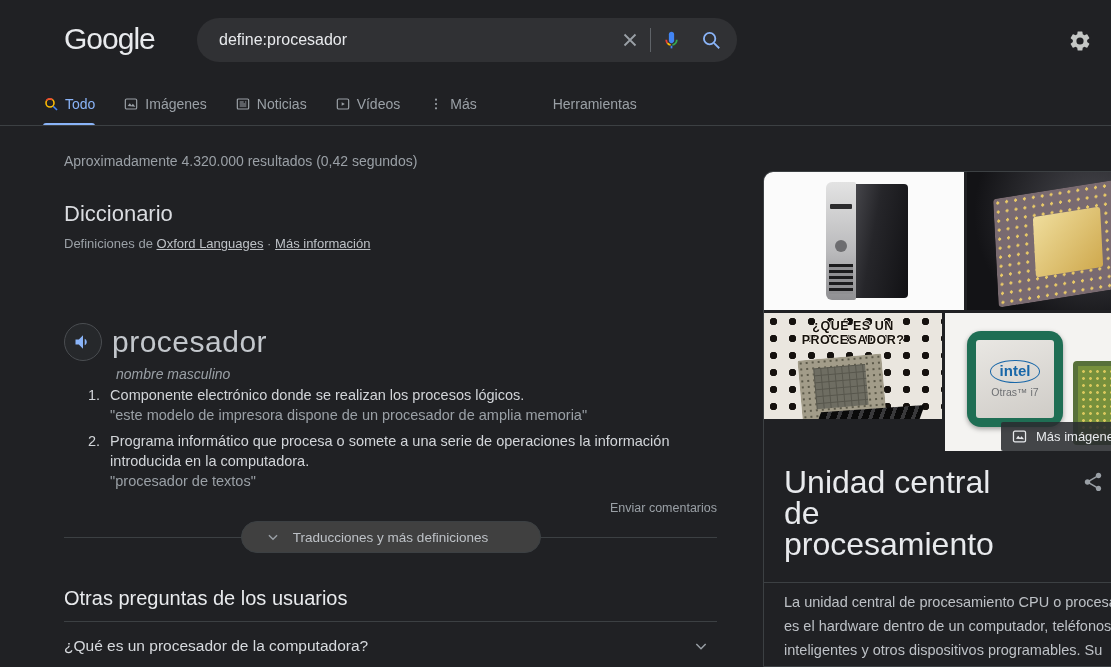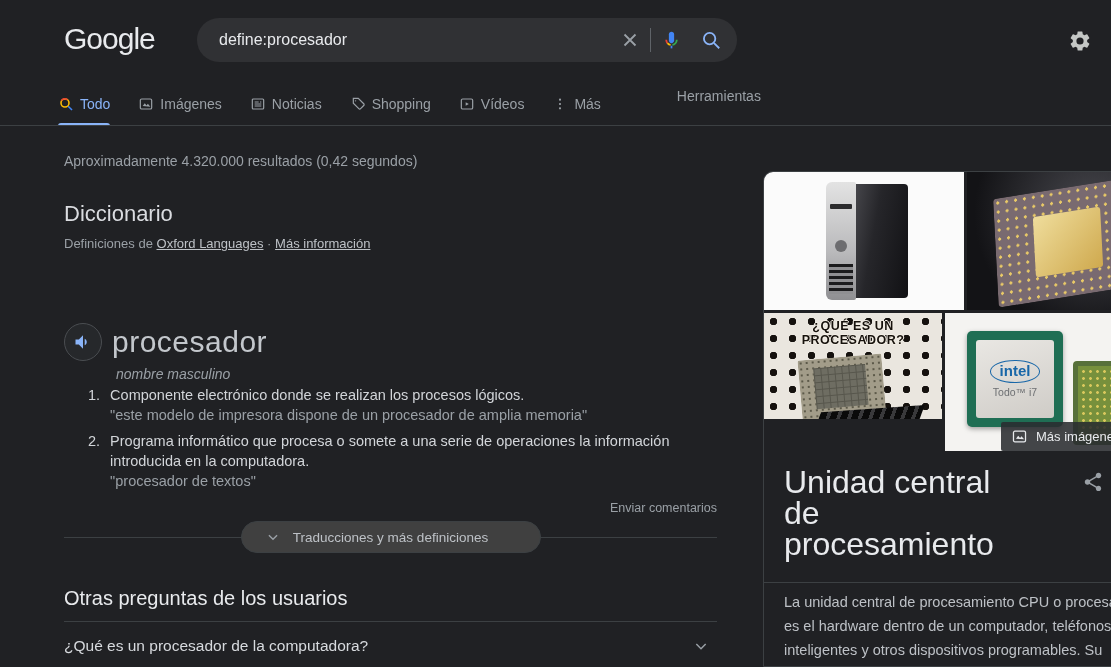--- a/index.html
+++ b/index.html
@@ -20,21 +20,21 @@
   .searchbar input {
     flex:1; background:transparent; border:none; outline:none;
     color:#e8eaed; font-size:16px; padding:0 0 0 22px;
     font-family:"Liberation Sans","DejaVu Sans",sans-serif;
   }
   .sb-btn { width:40px; height:44px; display:flex; align-items:center; justify-content:center; cursor:pointer; }
   .sb-sep { width:1px; height:24px; background:#5f6368; }
   .gear-btn { position:absolute; left:1068px; top:29px; width:26px; height:26px; cursor:pointer; color:#c4c7c5; }
 
   
-  .tabs { position:absolute; left:58px; top:88px; display:flex; align-items:flex-start; font-size:14px; color:#9aa0a6; }
+  .tabs { position:absolute; left:43px; top:88px; display:flex; align-items:center; font-size:14px; color:#9aa0a6; }
   .tab { display:flex; align-items:center; gap:6px; padding:8px 12px 14px 0; margin-right:16px; cursor:pointer; }
   .tab .ticon { width:16px; height:16px; color:#9aa0a6; }
   .tab.active { color:#8ab4f8; position:relative; }
   .tab.active::after { content:""; position:absolute; left:0; right:12px; bottom:0; height:3px; background:#8ab4f8; border-radius:3px 3px 0 0; }
   .tab-tools { margin-left:48px; padding-bottom:6px; cursor:pointer; }
   .header-line { position:absolute; left:0; top:125px; width:1111px; height:1px; background:#3c4043; }
 
   
   .left { position:absolute; left:64px; top:153px; width:653px; height:530px;text-decoration:underline; }
   .stats { position:absolute; top:0; font-size:14px; color:#9aa0a6; }
@@ -127,21 +127,21 @@
   .hs-fins { position:absolute; left:52px; top:96px; width:104px; height:26px; transform:rotate(-4deg) skewX(-24deg);
         background:repeating-linear-gradient(90deg,#0a0a0a 0 7px,#39393b 7px 11px); }
   .qtext { position:absolute; top:6px; left:0; right:0; text-align:center;
         font-size:12.5px; font-weight:bold; letter-spacing:.5px; color:#17120d;
         text-shadow:-1px 0 0 #f4efe6,1px 0 0 #f4efe6,0 -1px 0 #f4efe6,0 1px 0 #f4efe6; }
 
   
   .greenchip { position:absolute; left:128px; top:48px; width:92px; height:84px; background:#77903c; border-radius:4px;
         background-image:radial-gradient(circle,#d9c85d 1.3px,transparent 1.5px); background-size:7px 7px;
         box-shadow:inset 0 0 0 5px #57703a; }
-  .intelchip { position:absolute; left:22px; top:18px; width:96px; height:96px; background:#1f6e54; border-radius:5px;
+  .intelchip { position:absolute; left:22px; top:18px; width:96px; height:96px; background:#1f6e54; border-radius:14px;
         box-shadow:0 2px 5px rgba(0,0,0,.35); }
   .intelchip .lid { position:absolute; left:9px; top:9px; right:9px; bottom:9px;
         background:linear-gradient(160deg,#e9e7e3,#cfccc7); border-radius:3px;
         display:flex; flex-direction:column; align-items:center; justify-content:center; }
   .intel-logo { font-size:15px; color:#1867a8; border:1.5px solid #1867a8; border-radius:50%; padding:1px 9px 3px; font-weight:bold; }
   .intel-sub { font-size:10.5px; color:#6d6f72; margin-top:3px; }
 
   .more-imgs {
     position:absolute; left:237px; top:250px; width:161px; height:29px;
     background:rgba(42,44,48,.88); display:flex; align-items:center; gap:8px;
@@ -210,27 +210,20 @@
   <div class="tab">
     <svg class="ticon" viewBox="0 0 24 24" fill="none" stroke="currentColor" stroke-width="1.8">
         <rect x="3.5" y="4.5" width="17" height="15" rx="1.5"></rect>
         <path d="M7 9h6M7 12h10M7 15h10"></path>
         <path d="M15 9h2"></path>
       </svg>
     <span>Noticias</span>
   </div>
   <div class="tab">
     <svg class="ticon" viewBox="0 0 24 24" fill="none" stroke="currentColor" stroke-width="1.8">
-        <path d="M20.6 11.6l-8.2-8.1H5v7.4l8.2 8.1a1.9 1.9 0 0 0 2.7 0l4.7-4.7a1.9 1.9 0 0 0 0-2.7z"></path>
-        <circle cx="8.3" cy="7.3" r="1.1" fill="currentColor" stroke="none"></circle>
-      </svg>
-    <span>Shopping</span>
-  </div>
-  <div class="tab">
-    <svg class="ticon" viewBox="0 0 24 24" fill="none" stroke="currentColor" stroke-width="1.8">
         <rect x="3.5" y="4.5" width="17" height="15" rx="2"></rect>
         <path d="M10 9.3v5.4l4.7-2.7z" fill="currentColor" stroke="none"></path>
       </svg>
     <span>Vídeos</span>
   </div>
   <div class="tab">
     <svg class="ticon" viewBox="0 0 24 24" fill="currentColor">
         <circle cx="12" cy="5.5" r="1.6"></circle>
         <circle cx="12" cy="12" r="1.6"></circle>
         <circle cx="12" cy="18.5" r="1.6"></circle>
@@ -329,21 +322,21 @@
           <div class="die"></div>
         </div>
       <div class="hs-fins"></div>
     </div>
 
     <div class="cell c4">
       <div class="greenchip"></div>
       <div class="intelchip">
         <div class="lid">
           <span class="intel-logo">intel</span>
-          <span class="intel-sub">Todo™ i7</span>
+          <span class="intel-sub">Otras™ i7</span>
         </div>
       </div>
     </div>
 
     <div class="more-imgs">
       <svg class="micon" width="17" height="17" viewBox="0 0 24 24" fill="none" stroke="currentColor" stroke-width="1.8">
           <rect x="3.5" y="4.5" width="17" height="15" rx="2"></rect>
           <path d="M7 15l3.2-4 2.6 3.2 2-2.5L18.5 16z" fill="currentColor" stroke="none"></path>
         </svg>
       <span>Más imágenes</span>

